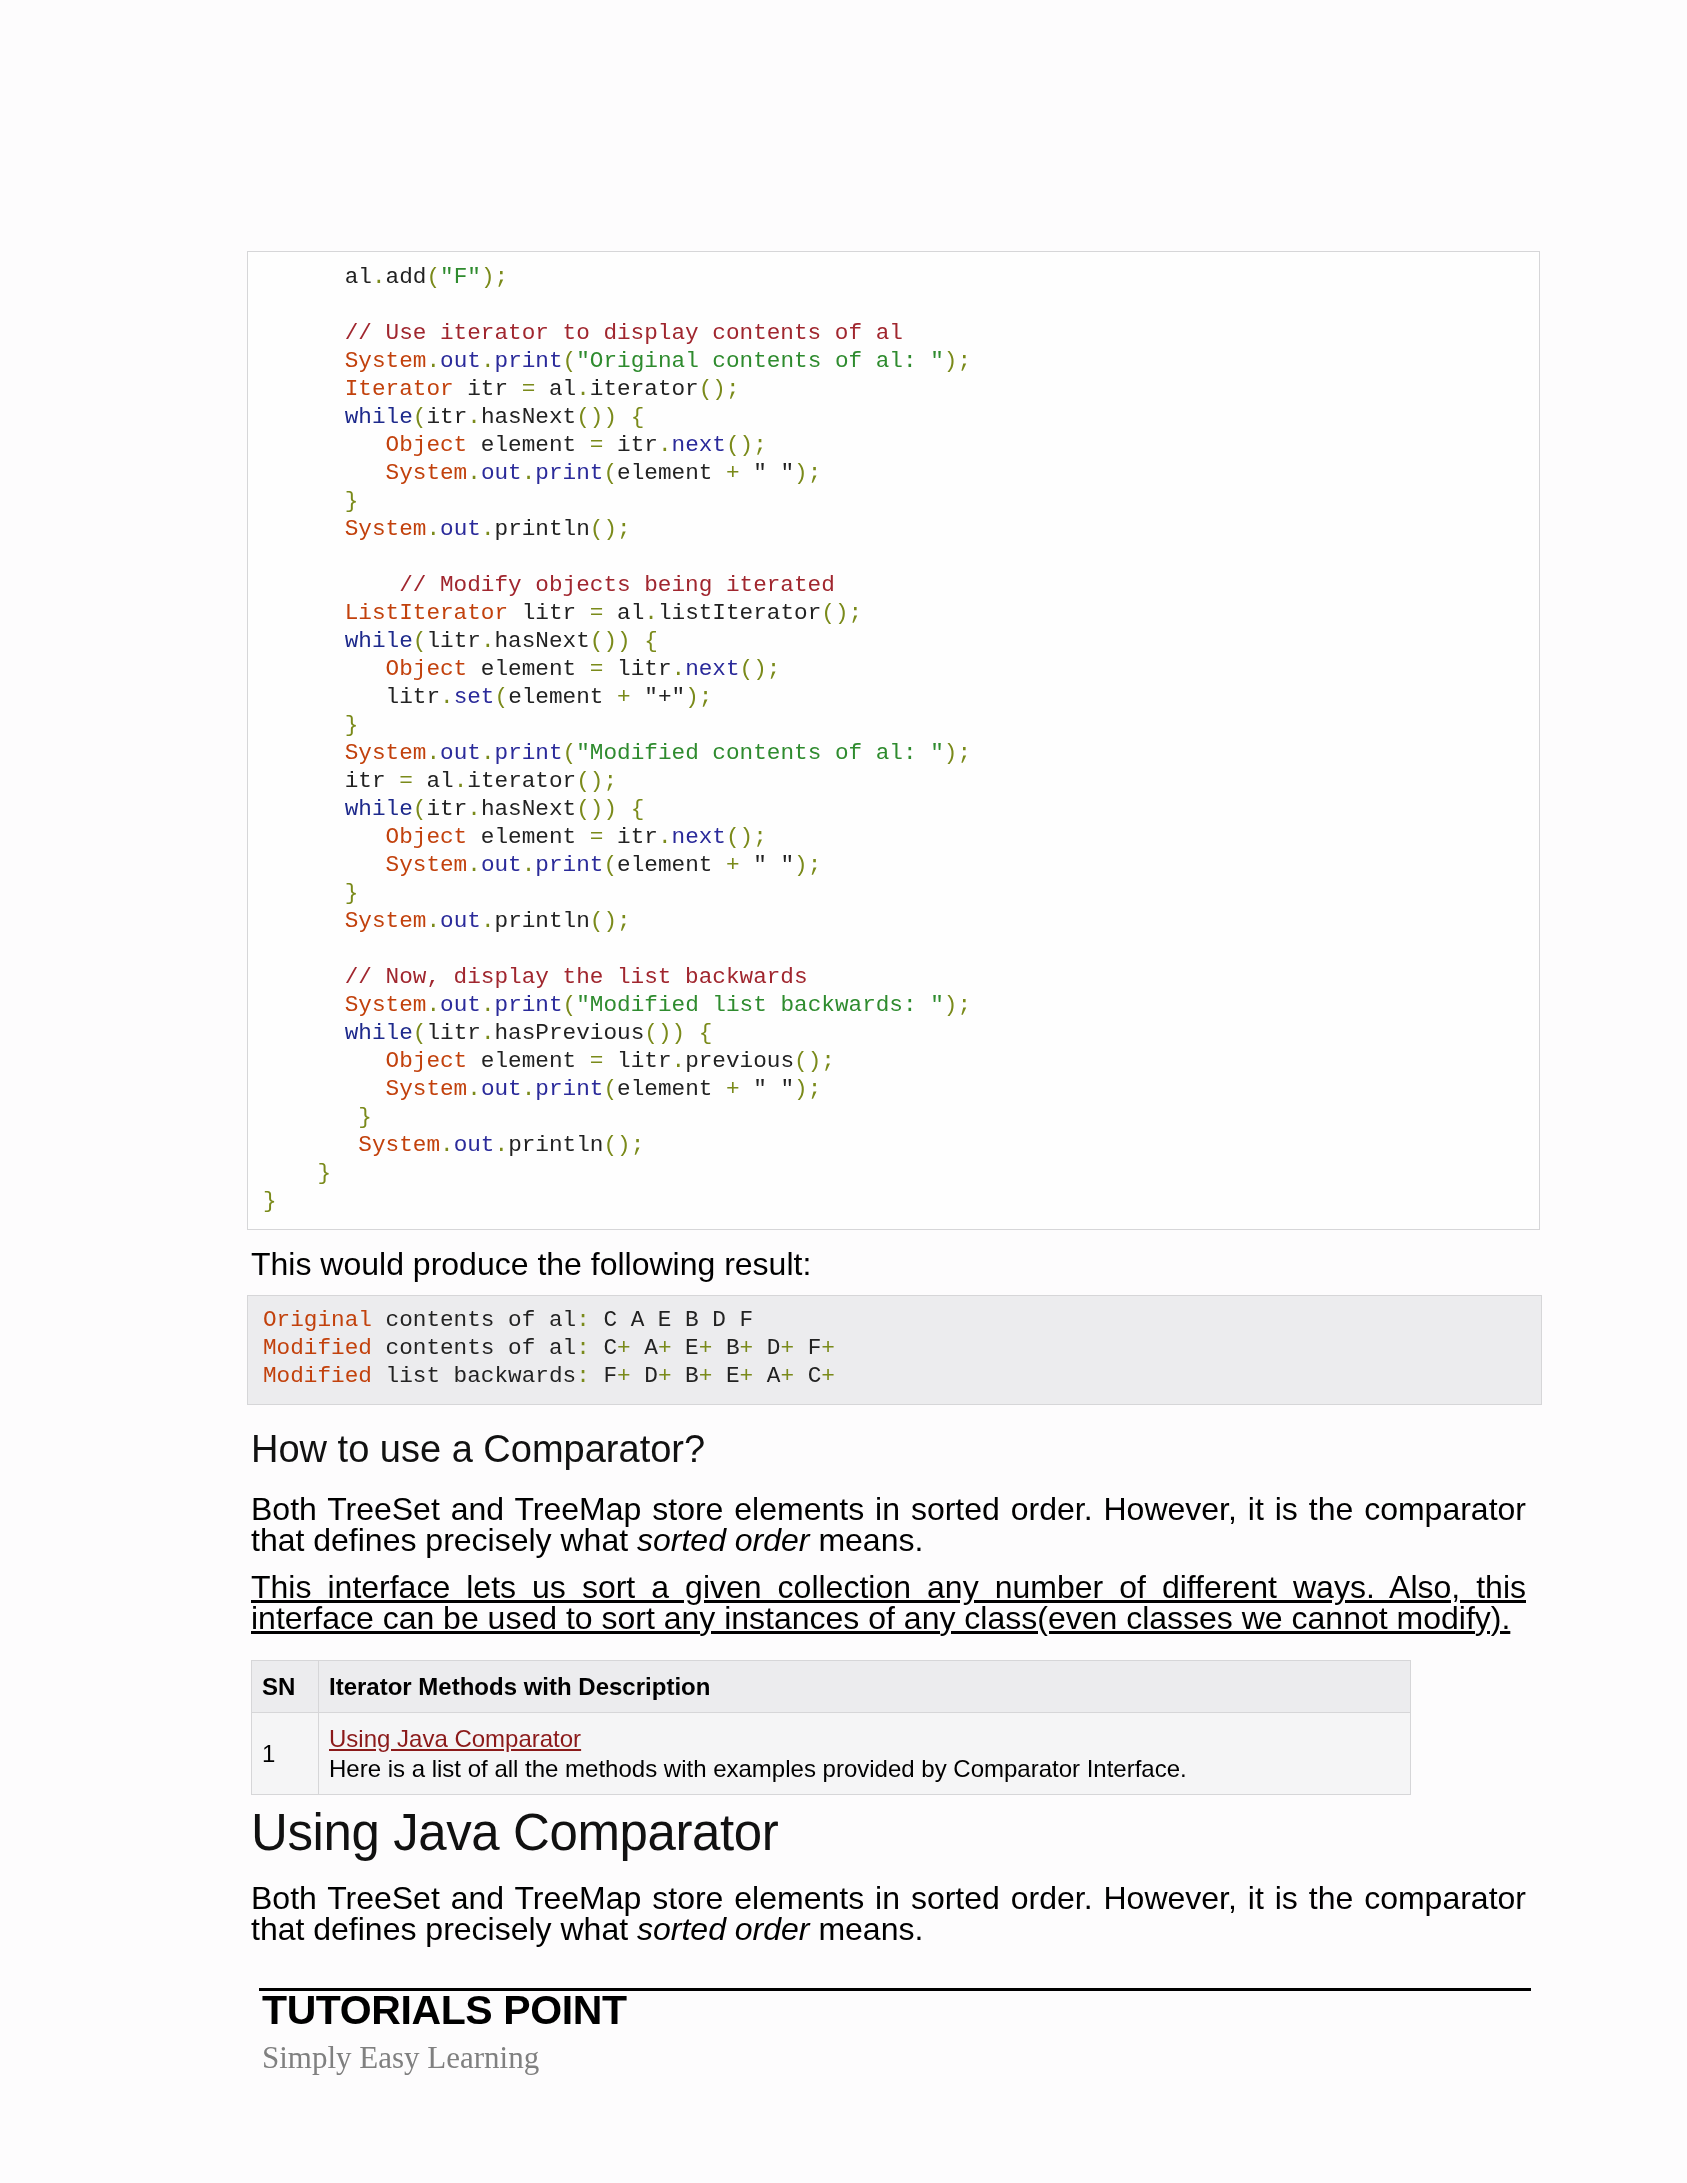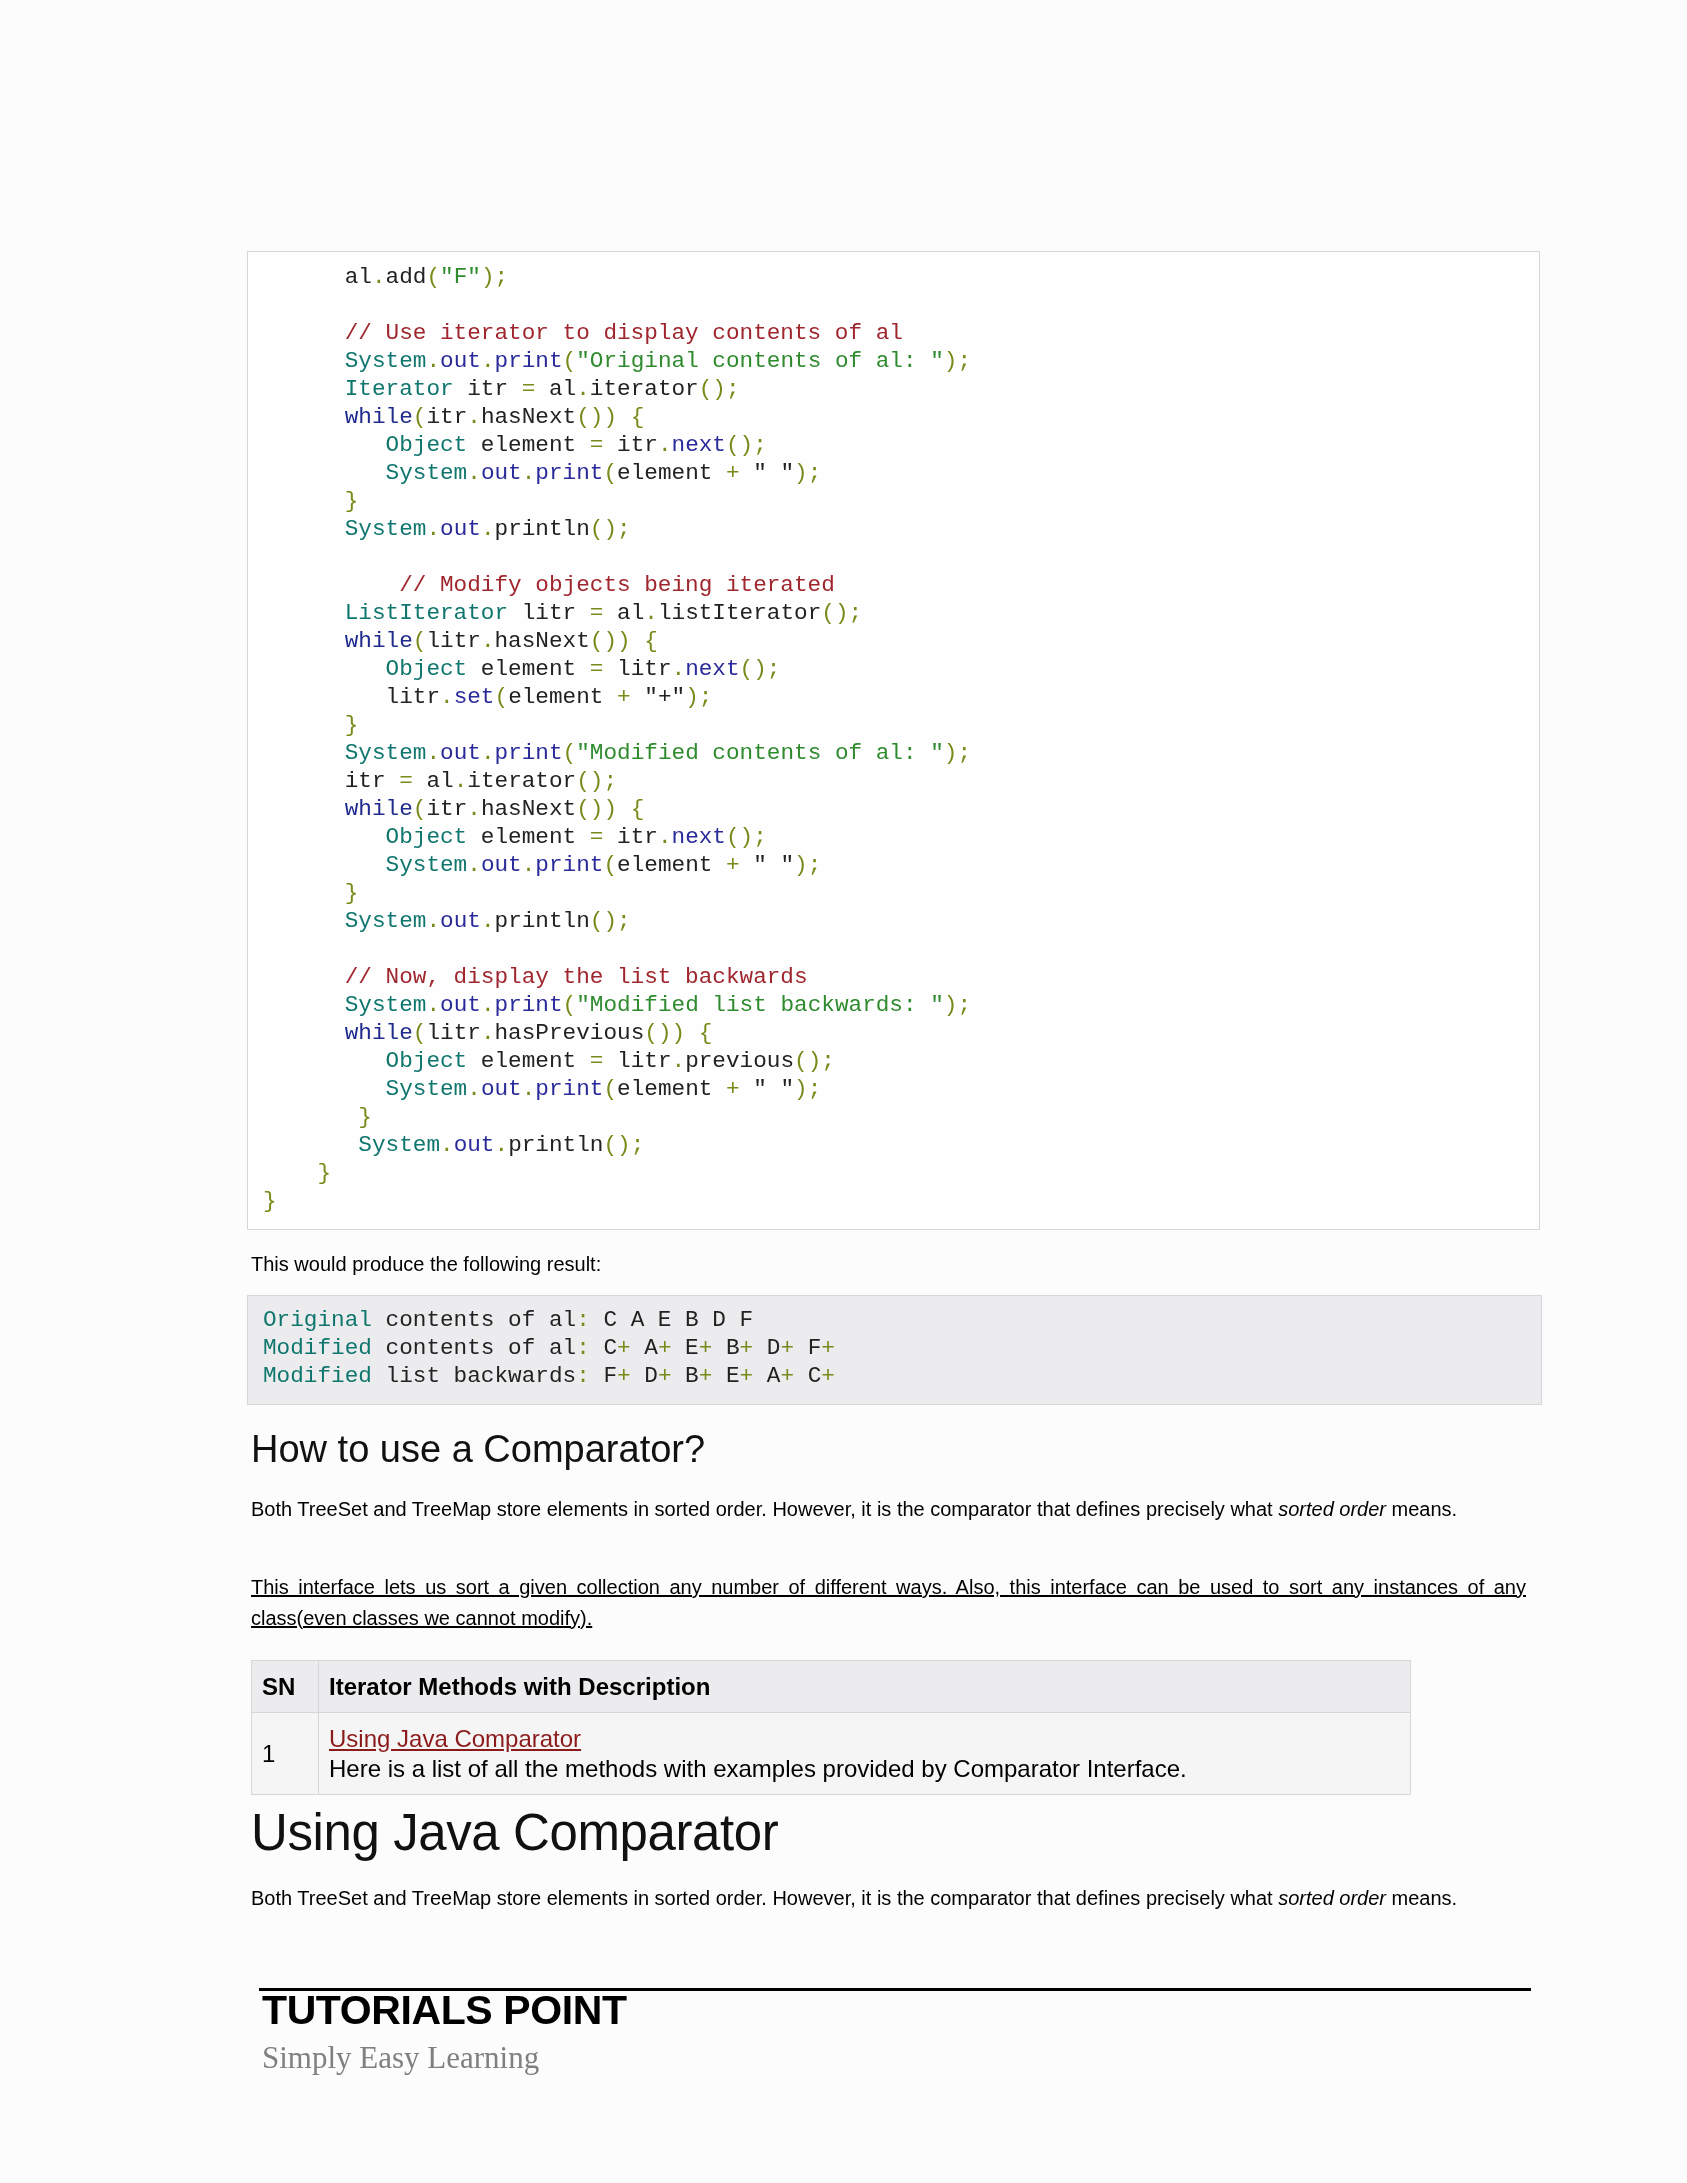--- a/index.html
+++ b/index.html
@@ -1,21 +1,21 @@
 <!DOCTYPE html>
 <html style="font-size:13px"><head>
 <meta charset="utf-8">
 <style>
   html,body{margin:0;padding:0;background:#fdfcfd;}
   body{width:1687px;height:2183px;position:relative;overflow:hidden;font-family:"Liberation Sans",sans-serif;color:#000;}
   .codebox{position:absolute;left:247px;top:251px;width:1293px;height:979px;border:1.6px solid #d6d6d8;background:#fefefe;box-sizing:border-box;}
   .code{position:absolute;left:15px;top:10.7px;font-family:"Liberation Mono",monospace;font-size:22.7px;line-height:28px;white-space:pre;color:#222;}
   .ln{height:28px;}
-  .c-cm{color:#a0262e;} .c-ty{color:#0f766e;} .c-kw{color:#1e2a8c;} .c-st{color:#2e8b2e;} .c-pn{color:#7a8a1a;} .c-id{color:#222;} .c-fn{color:#2a2a9a;}
-  .para{position:absolute;left:251px;font-size:20px;line-height:30.5px;width:1275px;text-align:justify;}
+  .c-cm{color:#a0262e;} .c-ty{color:#c2410c;} .c-kw{color:#1e2a8c;} .c-st{color:#2e8b2e;} .c-pn{color:#7a8a1a;} .c-id{color:#222;} .c-fn{color:#2a2a9a;}
+  .para{position:absolute;left:251px;font-size:32px;line-height:30.5px;width:1275px;text-align:justify;}
   .outbox{position:absolute;left:247px;top:1295px;width:1295px;height:110px;background:#ececee;border:1.6px solid #d6d6d8;box-sizing:border-box;padding-left:23px;}
   .outbox .code{left:15px;top:10px;}
   .h2{position:absolute;left:251px;font-family:"Liberation Sans",sans-serif;font-weight:normal;margin:0;color:#111;}
   table.tbl{position:absolute;left:251px;top:1644px;width:1160px;border-collapse:collapse;font-size:24px;margin-top:16px;}
   table.tbl th,table.tbl td{border:1.6px solid #d6d6d8;text-align:left;vertical-align:middle;padding:0 10px;}
   table.tbl th{background:#ececee;height:51px;font-weight:bold;}
   table.tbl td{background:#f5f5f6;height:81px;line-height:30px;}
   .link{color:#8b1a1a;text-decoration:underline;}
   .footer-line{position:absolute;left:259px;top:1988px;width:1272px;height:2.5px;background:#000;}
   .brand{position:absolute;left:262px;top:1987px;font-weight:bold;font-size:41px;letter-spacing:-0.4px;}

